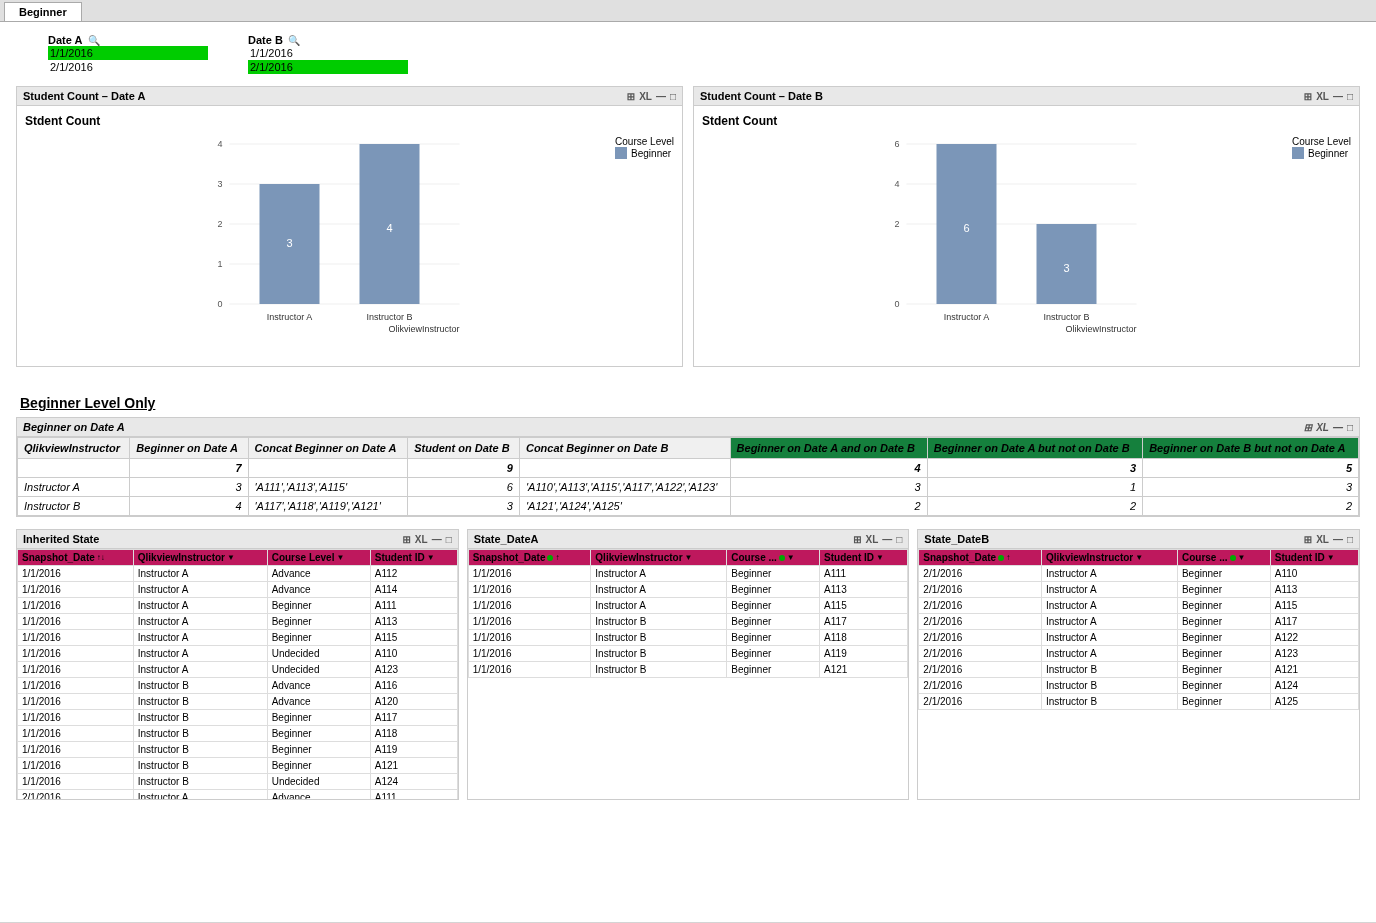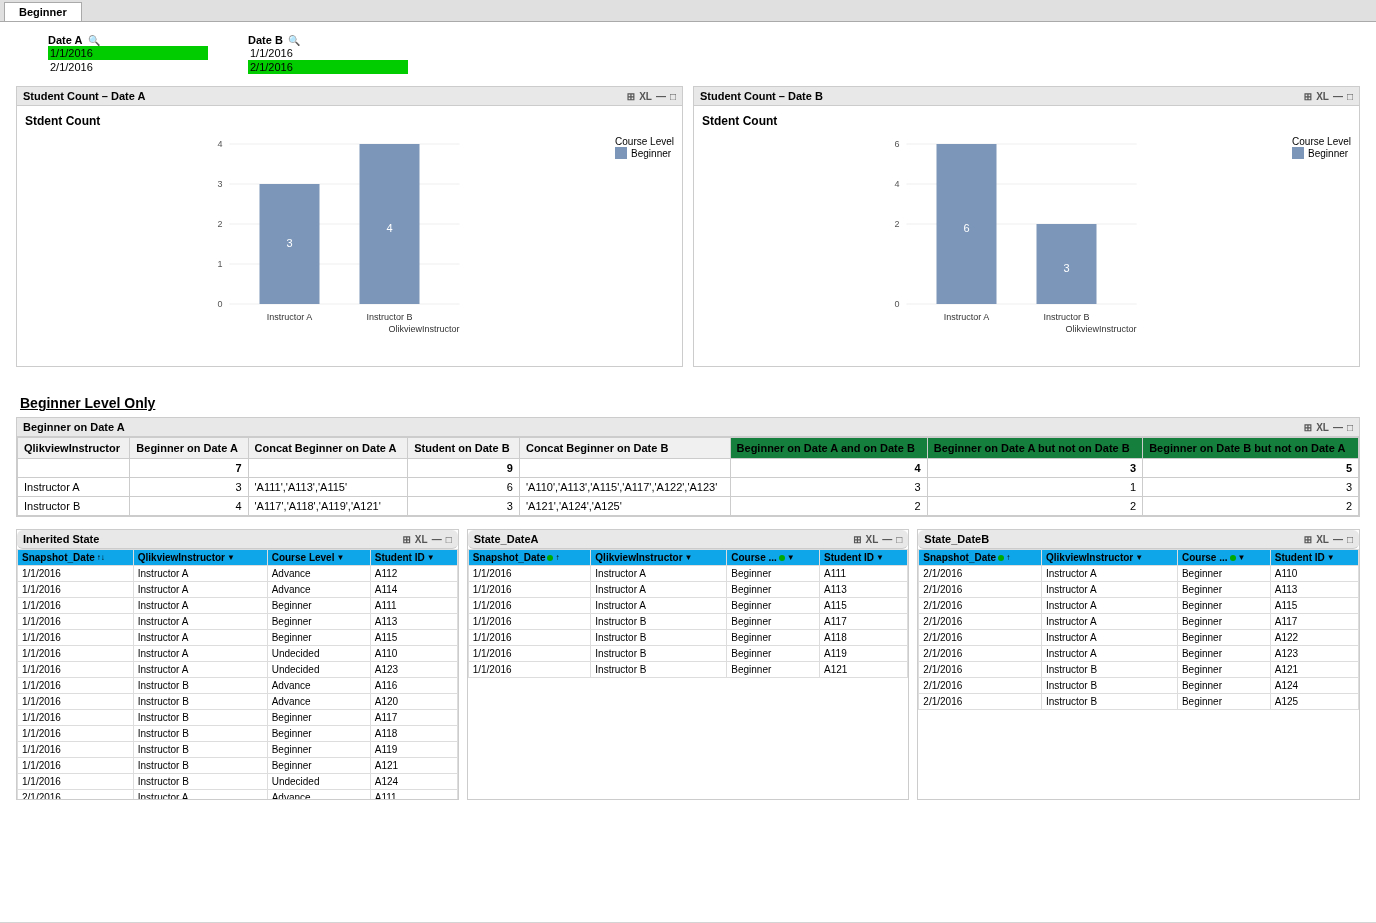--- a/index.html
+++ b/index.html
@@ -28,35 +28,35 @@
     .chart-title { text-align: left; font-size: 12px; font-weight: bold; margin-bottom: 4px; }
     .chart-legend { position: absolute; right: 8px; top: 30px; font-size: 10px; }
     .legend-item { display: flex; align-items: center; gap: 4px; }
     .legend-color { width: 12px; height: 12px; background: #7b96b8; }
     .chart-svg { width: 100%; height: 200px; }
 
     
     .section-title { font-size: 14px; font-weight: bold; text-decoration: underline; padding: 8px 12px 6px; }
 
     
-    .big-table-panel { border: 1px solid #ccc; margin: 0 8px 12px; }
+    .big-table-panel { border: 1px solid #ccc; margin: 0 8px 12px; font-style: italic; }
     .big-table-header { background: #e8e8e8; padding: 3px 6px; font-size: 11px; font-weight: bold; display: flex; justify-content: space-between; align-items: center; border-bottom: 1px solid #ccc; }
     .big-table { width: 100%; border-collapse: collapse; font-size: 11px; }
     .big-table th { background: #f0f0f0; border: 1px solid #ccc; padding: 4px 6px; text-align: left; vertical-align: bottom; }
     .big-table td { border: 1px solid #ccc; padding: 3px 6px; }
     .big-table th.yellow-bg { background: #15803d; }
     .big-table td.num { text-align: right; }
     .big-table tr.total td { font-weight: bold; }
 
     
     .bottom-row { display: flex; gap: 8px; padding: 0 8px; }
     .bottom-panel { flex: 1; border: 1px solid #ccc; background: #fff; max-height: 290px; overflow: hidden; }
-    .bottom-panel-header { background: #e8e8e8; padding: 3px 6px; font-size: 11px; font-weight: bold; display: flex; justify-content: space-between; align-items: center; border-bottom: 1px solid #ccc; border-radius: 6px; }
+    .bottom-panel-header { background: #e8e8e8; padding: 3px 6px; font-size: 11px; font-weight: bold; display: flex; justify-content: space-between; align-items: center; border-bottom: 1px solid #ccc; }
     .bottom-table { width: 100%; border-collapse: collapse; font-size: 10px; }
-    .bottom-table th { background: #0ea5e9; border: 1px solid #ddd; padding: 2px 4px; white-space: nowrap; position: sticky; top: 0; }
+    .bottom-table th { background: #be185d; border: 1px solid #ddd; padding: 2px 4px; white-space: nowrap; position: sticky; top: 0; }
     .bottom-table td { border: 1px solid #ddd; padding: 2px 4px; white-space: nowrap; }
     .bottom-table-wrapper { overflow-y: auto; max-height: 250px; }
     .col-header { display: flex; align-items: center; gap: 2px; }
     .sort-icon { font-size: 8px; }
     .filter-dot { width: 6px; height: 6px; background: #00aa00; border-radius: 50%; display: inline-block; }
   </style>
 </head>
 <body>
 
 <div class="tab-bar">

